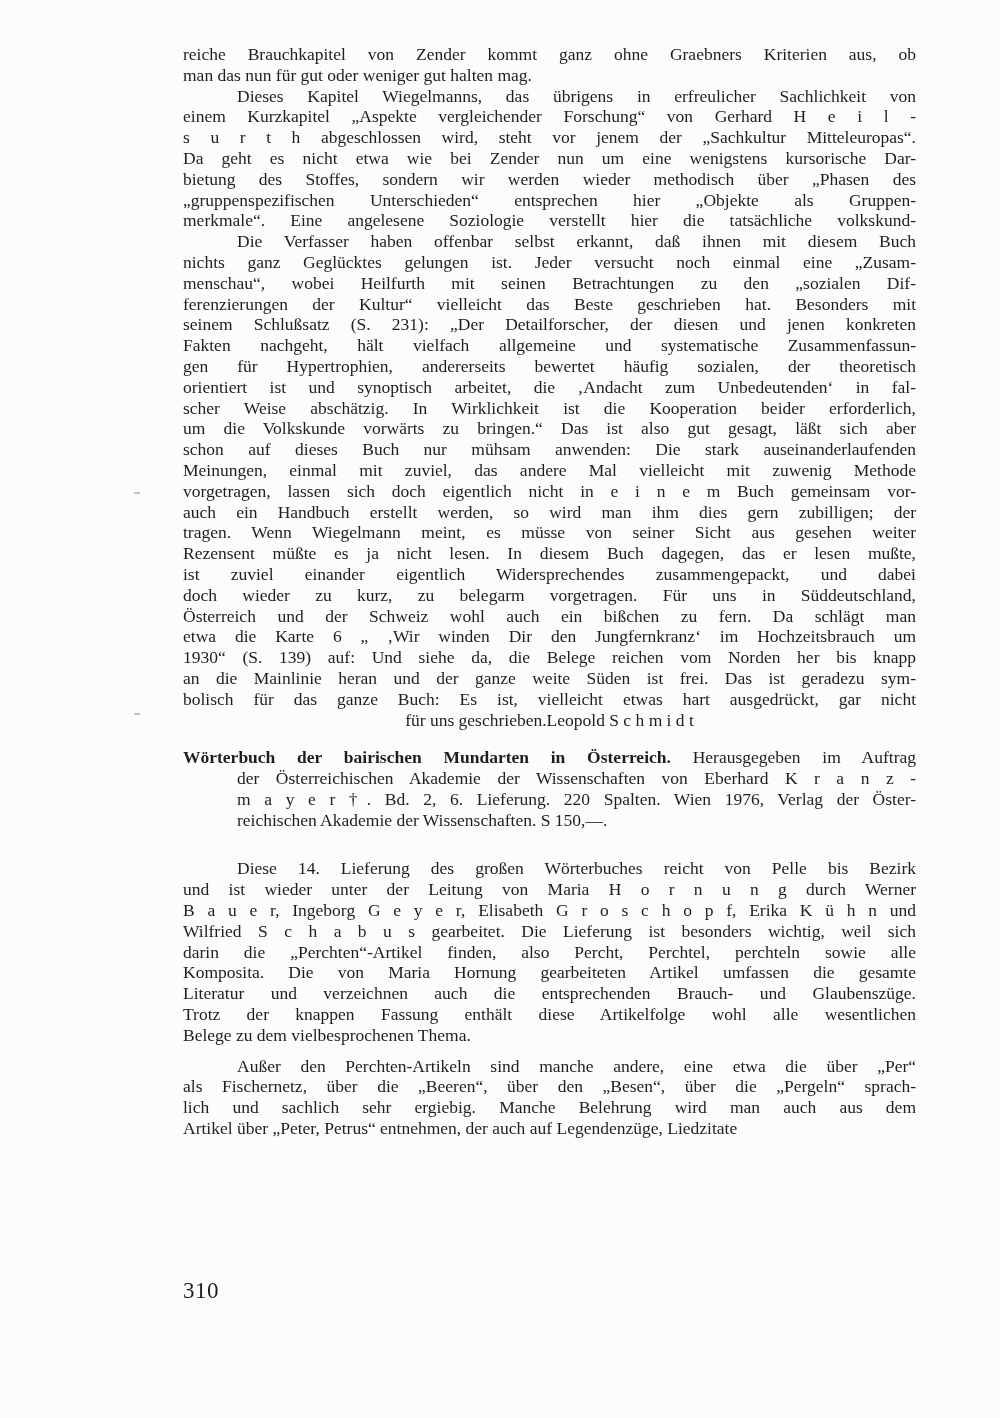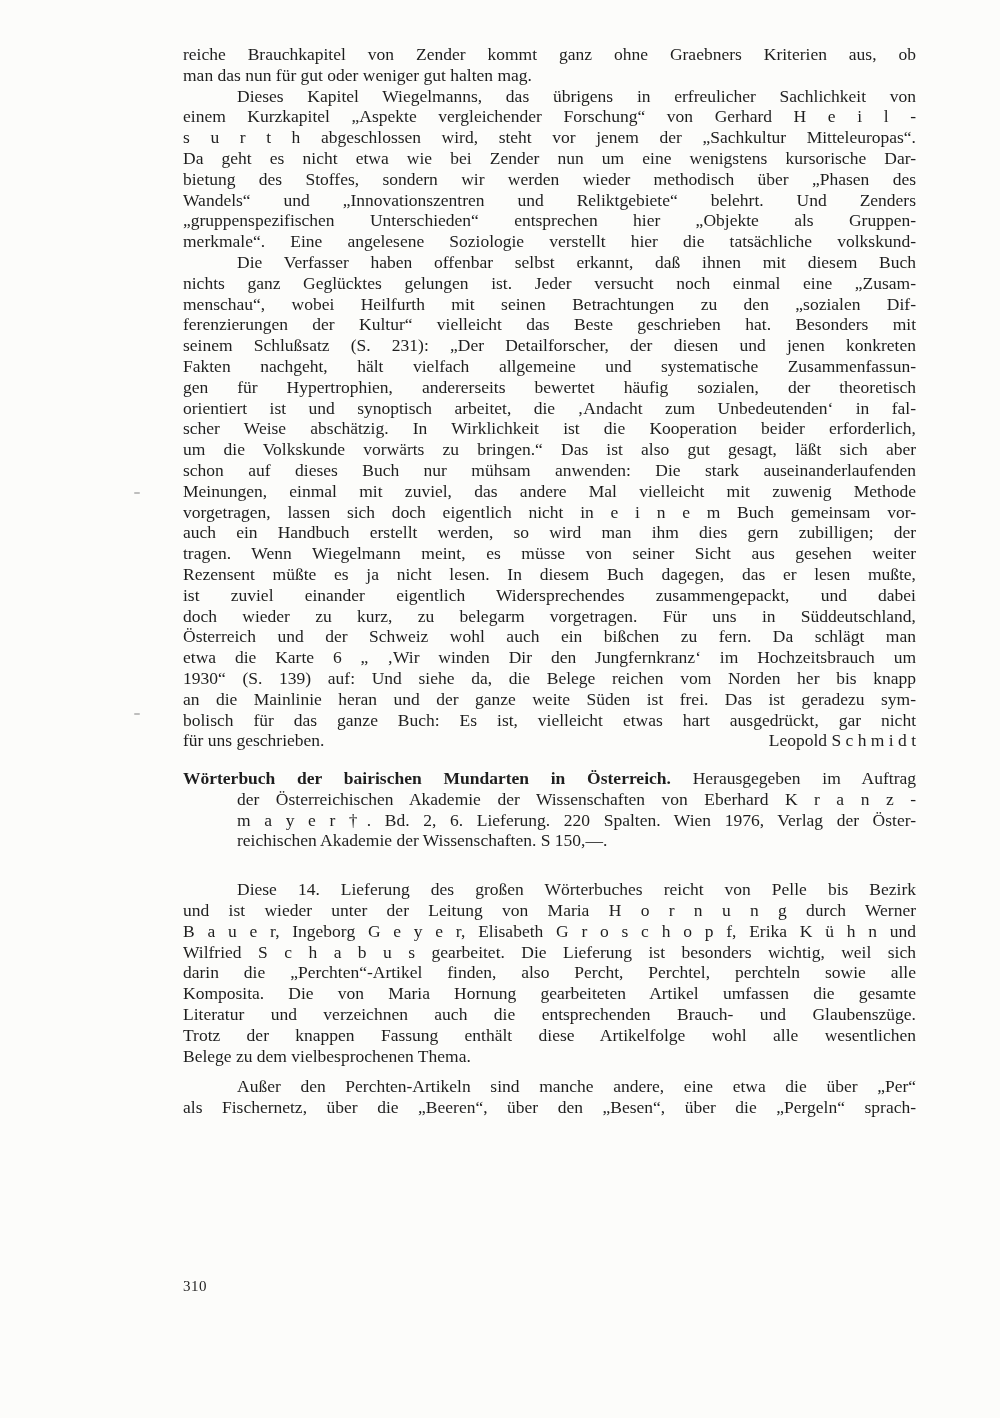--- a/index.html
+++ b/index.html
@@ -27,29 +27,29 @@
     min-height: 20.8px;
   }
   .line.last { text-align-last: left; }
   .line.ind  { padding-left: 54px; }
   .line.hang { padding-left: 54px; }
   .gap-lg { margin-top: 17px; }
   .gap-md { margin-top: 28px; }
   .gap-sm { margin-top: 10px; }
   .split {
     display: flex;
-    justify-content: space-between;
+    justify-content: center;
     text-align-last: auto;
   }
   .bold { font-weight: 700; }
   .page-number {
     position: absolute;
     left: 183px;
     top: 1278px;
-    font-size: 15px;
+    font-size: 23px;
     letter-spacing: 0.5px;
   }
   .margin-mark {
     position: absolute;
     width: 6px;
     height: 2px;
     background: #8a8a8a;
     opacity: 0.55;
     border-radius: 1px;
   }
@@ -63,21 +63,20 @@
   <div class="margin-mark mark-1"></div>
   <div class="margin-mark mark-2"></div>
   <div class="text-column">
       <div class="line">reiche Brauchkapitel von Zender kommt ganz ohne Graebners Kriterien aus, ob</div>
       <div class="line last">man das nun für gut oder weniger gut halten mag.</div>
       <div class="line ind">Dieses Kapitel Wiegelmanns, das übrigens in erfreulicher Sachlichkeit von</div>
       <div class="line">einem Kurzkapitel „Aspekte vergleichender Forschung“ von Gerhard H e i l -</div>
       <div class="line">s u r t h abgeschlossen wird, steht vor jenem der „Sachkultur Mitteleuropas“.</div>
       <div class="line">Da geht es nicht etwa wie bei Zender nun um eine wenigstens kursorische Dar-</div>
       <div class="line">bietung des Stoffes, sondern wir werden wieder methodisch über „Phasen des</div>
-      <div class="line">Wandels“ und „Innovationszentren und Reliktgebiete“ belehrt. Und Zenders</div>
       <div class="line">„gruppenspezifischen Unterschieden“ entsprechen hier „Objekte als Gruppen-</div>
       <div class="line">merkmale“. Eine angelesene Soziologie verstellt hier die tatsächliche volkskund-</div>
       <div class="line ind">Die Verfasser haben offenbar selbst erkannt, daß ihnen mit diesem Buch</div>
       <div class="line">nichts ganz Geglücktes gelungen ist. Jeder versucht noch einmal eine „Zusam-</div>
       <div class="line">menschau“, wobei Heilfurth mit seinen Betrachtungen zu den „sozialen Dif-</div>
       <div class="line">ferenzierungen der Kultur“ vielleicht das Beste geschrieben hat. Besonders mit</div>
       <div class="line">seinem Schlußsatz (S. 231): „Der Detailforscher, der diesen und jenen konkreten</div>
       <div class="line">Fakten nachgeht, hält vielfach allgemeine und systematische Zusammenfassun-</div>
       <div class="line">gen für Hypertrophien, andererseits bewertet häufig sozialen, der theoretisch</div>
       <div class="line">orientiert ist und synoptisch arbeitet, die ‚Andacht zum Unbedeutenden‘ in fal-</div>
@@ -108,15 +107,17 @@
       <div class="line">und ist wieder unter der Leitung von Maria H o r n u n g durch Werner</div>
       <div class="line">B a u e r, Ingeborg G e y e r, Elisabeth G r o s c h o p f, Erika K ü h n und</div>
       <div class="line">Wilfried S c h a b u s gearbeitet. Die Lieferung ist besonders wichtig, weil sich</div>
       <div class="line">darin die „Perchten“-Artikel finden, also Percht, Perchtel, perchteln sowie alle</div>
       <div class="line">Komposita. Die von Maria Hornung gearbeiteten Artikel umfassen die gesamte</div>
       <div class="line">Literatur und verzeichnen auch die entsprechenden Brauch- und Glaubenszüge.</div>
       <div class="line">Trotz der knappen Fassung enthält diese Artikelfolge wohl alle wesentlichen</div>
       <div class="line last">Belege zu dem vielbesprochenen Thema.</div>
       <div class="line ind gap-sm">Außer den Perchten-Artikeln sind manche andere, eine etwa die über „Per“</div>
       <div class="line">als Fischernetz, über die „Beeren“, über den „Besen“, über die „Pergeln“ sprach-</div>
+      <div class="line">lich und sachlich sehr ergiebig. Manche Belehrung wird man auch aus dem</div>
+      <div class="line last">Artikel über „Peter, Petrus“ entnehmen, der auch auf Legendenzüge, Liedzitate</div>
     </div>
   <div class="page-number">310</div>
 </div>
 
 </body></html>

